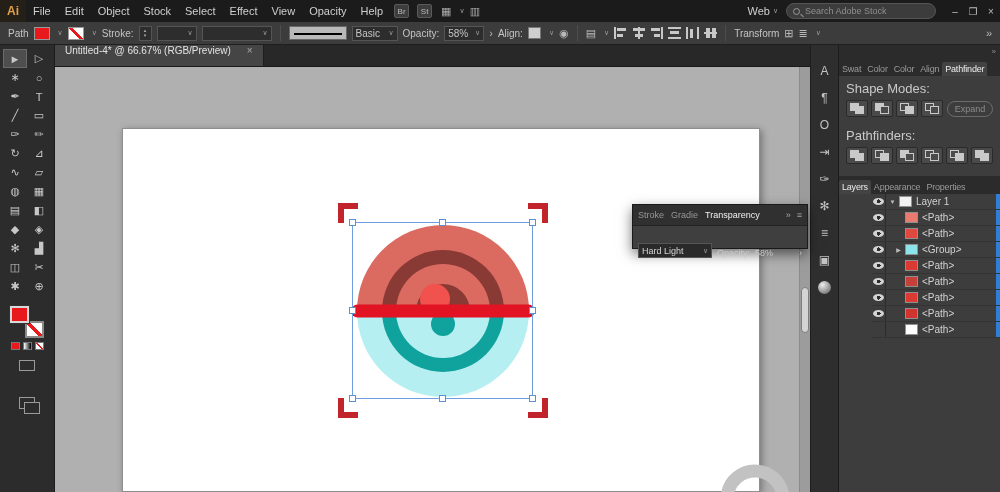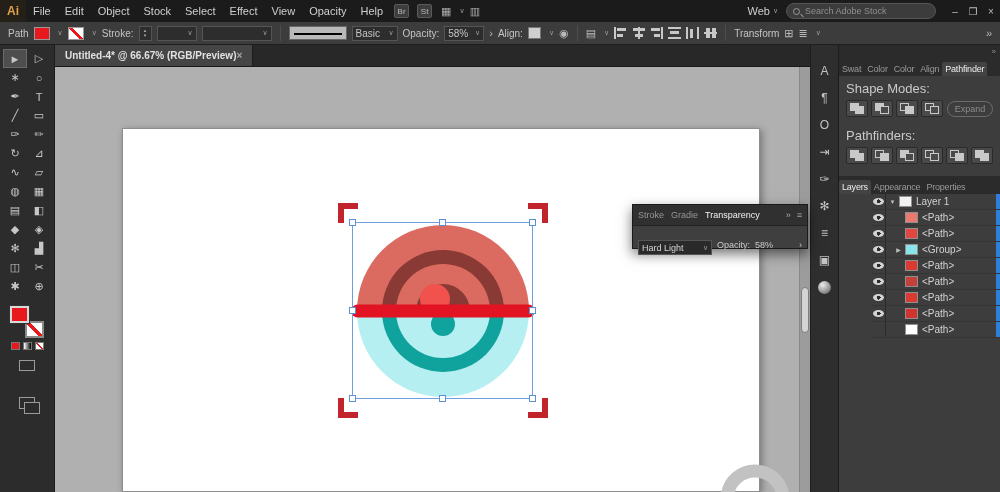--- a/index.html
+++ b/index.html
@@ -36,21 +36,21 @@
   .aic { width:13px; height:12px; display:inline-block; }
   .aic.a1 { background:linear-gradient(#c8c8c8,#c8c8c8) 0 0/2px 12px no-repeat, linear-gradient(#c8c8c8,#c8c8c8) 3px 1px/9px 3px no-repeat, linear-gradient(#c8c8c8,#c8c8c8) 3px 7px/6px 3px no-repeat; }
   .aic.a2 { background:linear-gradient(#c8c8c8,#c8c8c8) 6px 0/2px 12px no-repeat, linear-gradient(#c8c8c8,#c8c8c8) 1px 1px/12px 3px no-repeat, linear-gradient(#c8c8c8,#c8c8c8) 3px 7px/8px 3px no-repeat; }
   .aic.a3 { background:linear-gradient(#c8c8c8,#c8c8c8) 11px 0/2px 12px no-repeat, linear-gradient(#c8c8c8,#c8c8c8) 1px 1px/9px 3px no-repeat, linear-gradient(#c8c8c8,#c8c8c8) 4px 7px/6px 3px no-repeat; }
   .aic.b1 { background:linear-gradient(#c8c8c8,#c8c8c8) 0 0/13px 2px no-repeat, linear-gradient(#c8c8c8,#c8c8c8) 2px 4px/9px 3px no-repeat, linear-gradient(#c8c8c8,#c8c8c8) 0 10px/13px 2px no-repeat; }
   .aic.b2 { background:linear-gradient(#c8c8c8,#c8c8c8) 0 0/2px 12px no-repeat, linear-gradient(#c8c8c8,#c8c8c8) 4px 2px/3px 9px no-repeat, linear-gradient(#c8c8c8,#c8c8c8) 11px 0/2px 12px no-repeat; }
   .aic.b3 { background:linear-gradient(#c8c8c8,#c8c8c8) 0 5px/13px 2px no-repeat, linear-gradient(#c8c8c8,#c8c8c8) 2px 1px/4px 10px no-repeat, linear-gradient(#c8c8c8,#c8c8c8) 8px 1px/4px 10px no-repeat; }
 
   
   .tabbar { position:absolute; left:55px; top:45px; width:755px; height:22px; background:#282828; border-bottom:1px solid #191919; display:flex; z-index:20; }
-  .doctab { display:flex; align-items:center; gap:0; padding:0 10px; background:#454545; color:#e2e2e2; font-size:10px; border-right:1px solid #1d1d1d;font-weight:bold; }
+  .doctab { display:flex; gap:16px; padding:0 10px; background:#454545; color:#e2e2e2; font-size:10px; border-right:1px solid #1d1d1d; }
   .doctab .x { color:#aaa; font-size:10px; }
 
   
   .toolbar { position:absolute; left:0; top:45px; width:55px; height:447px; background:#2c2c2c; border-right:1px solid #1c1c1c; z-index:20; }
   .tools { display:grid; grid-template-columns:24px 24px; justify-content:center; margin-top:4px; }
   .tool { height:19px; display:flex; align-items:center; justify-content:center; color:#c7c7c7; font-size:11px; }
   .tool.active { background:#4e4e4e; border:1px solid #6a6a6a; }
   .fs { position:relative; width:34px; height:32px; margin:10px auto 4px; }
   .fs .fill { position:absolute; left:0; top:0; width:19px; height:17px; border:2px solid #d9d9d9; outline:1px solid #333; z-index:2; }
   .fs .stroke { position:absolute; right:0; bottom:0; width:19px; height:17px; border:2px solid #8a8a8a; background:#fff linear-gradient(45deg, transparent 42%, #e8191c 42%, #e8191c 58%, transparent 58%); z-index:1; }
@@ -68,21 +68,21 @@
   svg.art { position:absolute; left:0; top:0; }
   .vscroll { position:absolute; right:0; top:0; width:11px; height:100%; background:#9c9c9c; border-left:1px solid #8a8a8a; }
   .vthumb { position:absolute; left:1px; top:220px; width:8px; height:46px; background:#d4d4d4; border:1px solid #7e7e7e; border-radius:5px; }
 
   
   .floatpanel { position:absolute; left:632px; top:204px; width:176px; height:45px; background:#3f3f3f; border:1px solid #1a1a1a; box-shadow:0 5px 12px rgba(0,0,0,.55); z-index:40; }
   .fp-head { height:21px; background:#303030; display:flex; align-items:center; padding:0 5px; gap:7px; border-bottom:1px solid #222; font-size:9px; }
   .fp-tab { color:#969696; }
   .fp-tab.active { color:#f0f0f0; }
   .fp-right { margin-left:auto; display:flex; gap:6px; color:#a5a5a5; font-size:9px; }
-  .fp-body { height:32px; display:flex; align-items:flex-start; gap:5px; padding:14px 5px; font-size:9px; }
+  .fp-body { height:32px; display:flex; align-items:flex-end; gap:5px; padding:0 5px; font-size:9px; }
   .fselect { width:74px; height:15px; background:#2a2a2a; border:1px solid #555; display:flex; align-items:center; justify-content:space-between; padding:0 3px; color:#d5d5d5; }
 
   
   .iconstrip { position:absolute; left:810px; top:45px; width:28px; height:447px; background:#2e2e2e; border-left:1px solid #1e1e1e; display:flex; flex-direction:column; align-items:center; padding-top:18px; gap:11px; z-index:20; }
   .strip-ico { width:18px; height:16px; display:flex; align-items:center; justify-content:center; color:#c3c3c3; font-size:12px; }
   .sphere { width:13px; height:13px; border-radius:50%; background:radial-gradient(circle at 35% 30%, #ececec, #9a9a9a 55%, #565656); }
 
   
   .dock { position:absolute; left:838px; top:45px; width:162px; height:447px; background:#3d3d3d; border-left:1px solid #1c1c1c; z-index:20; }
   .dock-top { height:13px; background:#2b2b2b; text-align:right; color:#8d8d8d; font-size:8px; padding-right:4px; line-height:13px; }

